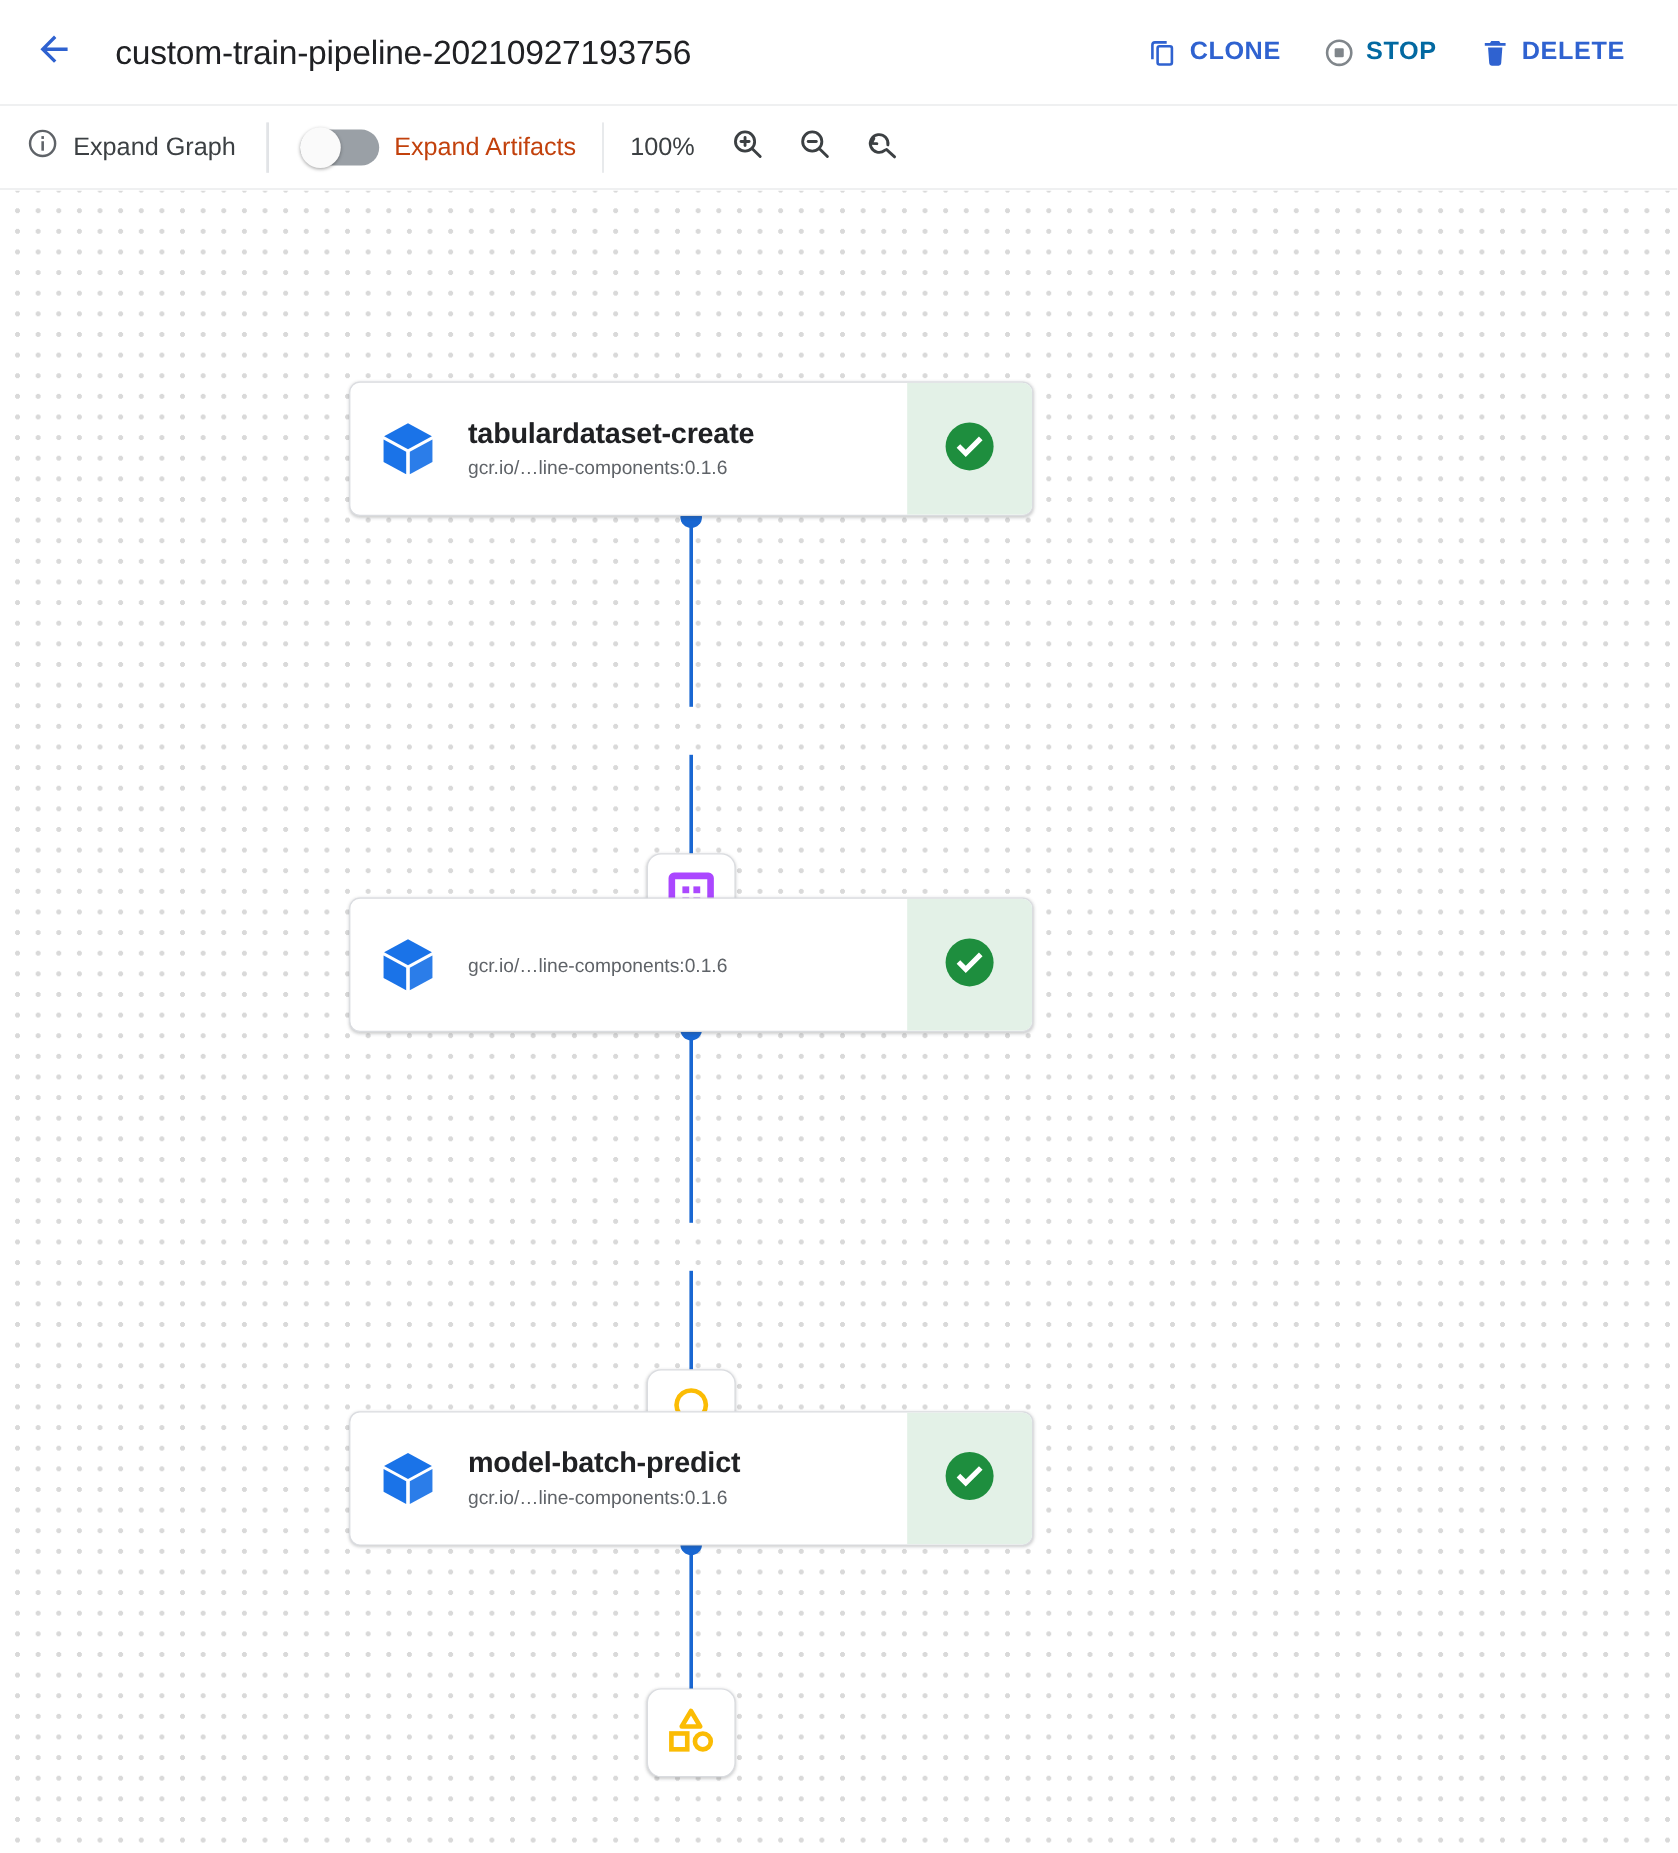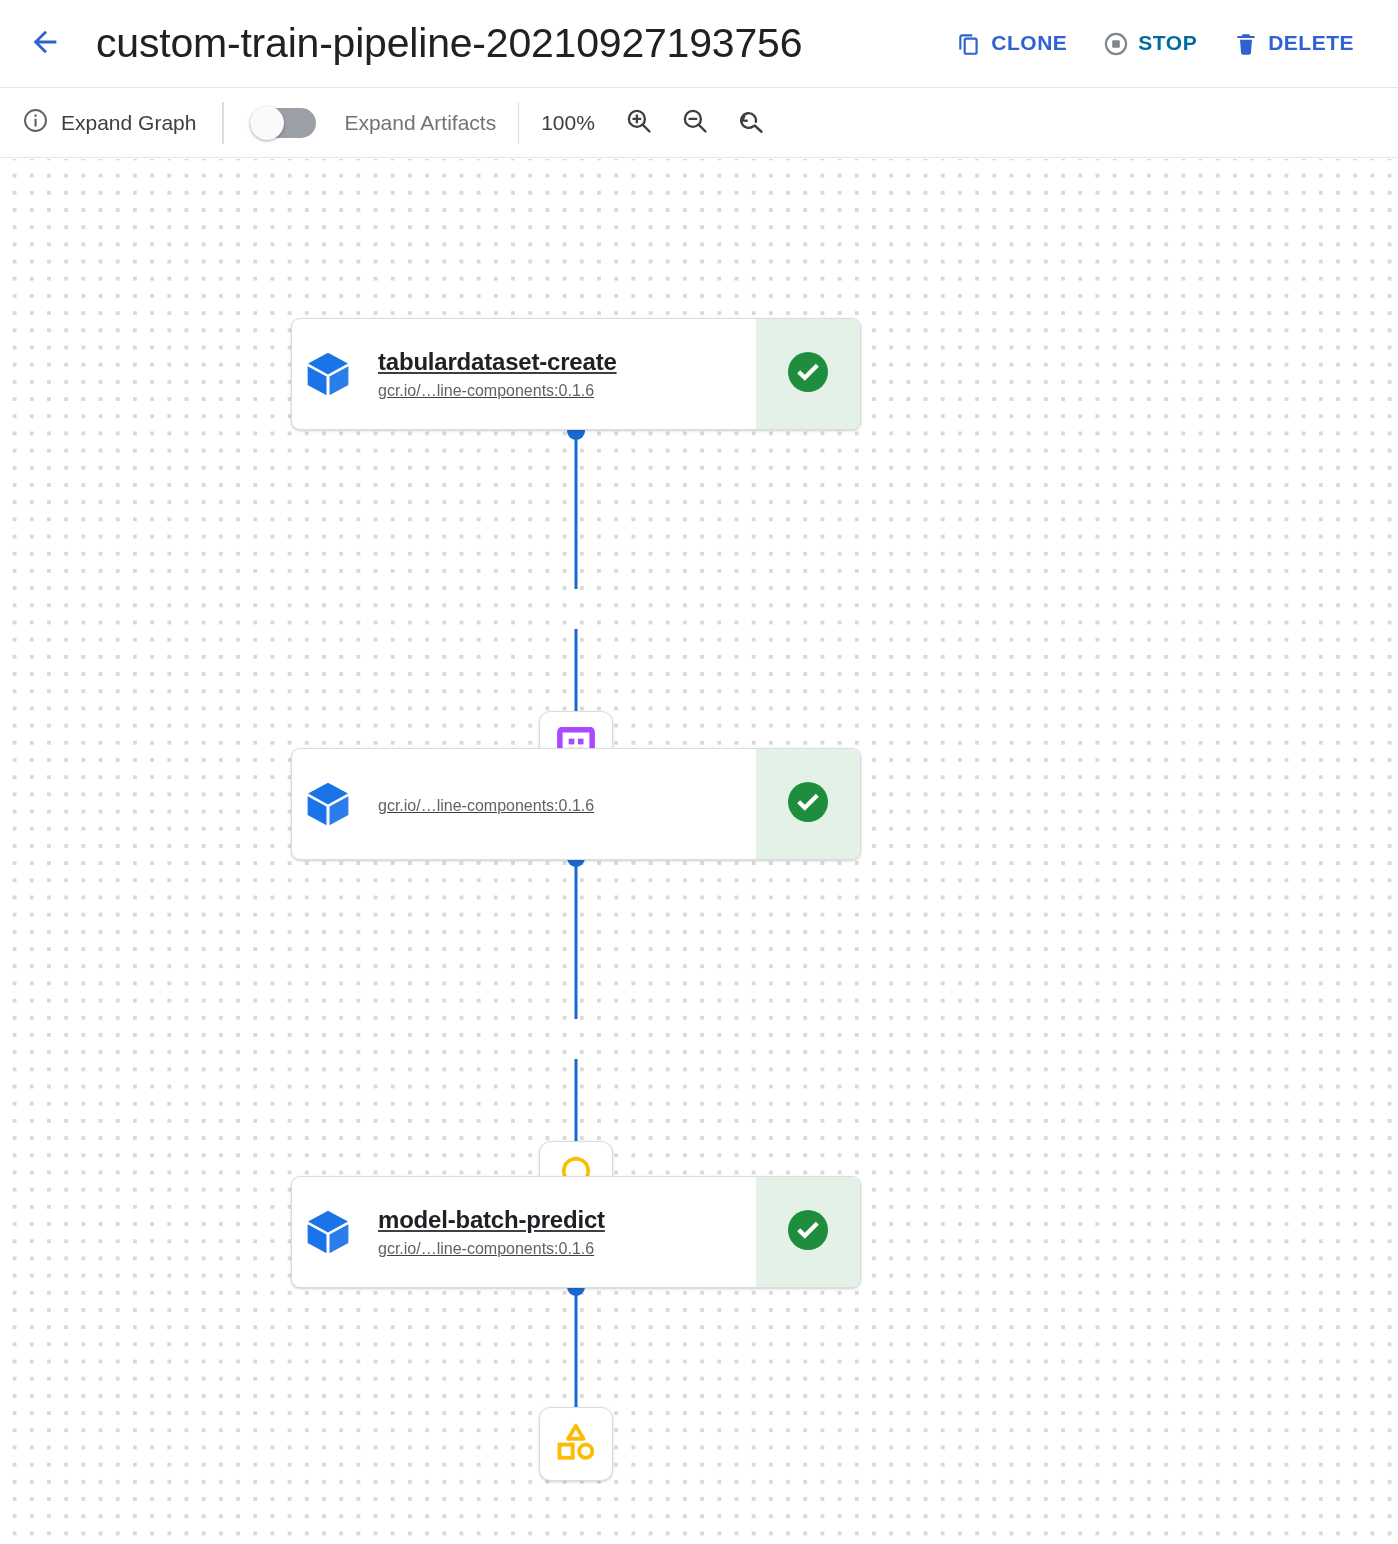--- a/index.html
+++ b/index.html
@@ -31,21 +31,21 @@
     width: 46px;
     height: 46px;
     flex: 0 0 auto;
     display: flex;
     align-items: center;
     justify-content: center;
     cursor: pointer;
     border-radius: 50%;
   }
   .page-title {
-    font-size: 41px;
+    font-size: 28px;
     color: #202124;
     margin-left: 28px;
     letter-spacing: -0.2px;
     white-space: nowrap;
     font-weight: 400;
   }
   .header-actions {
     margin-left: auto;
     display: flex;
     align-items: center;
@@ -110,22 +110,21 @@
     left: 0px;
     top: -2px;
     width: 34px;
     height: 34px;
     border-radius: 50%;
     background: #fafafa;
     box-shadow: 0 1px 3px rgba(0,0,0,0.35);
   }
   .toggle-label {
     font-size: 21px;
-    color: #737373;
-    margin-left: 16px;
+    color: #c2410c;
     white-space: nowrap;
   }
   .zoom-level {
     font-size: 21px;
     color: #3c4043;
     padding: 0 22px;
     white-space: nowrap;
   }
   .zoom-btn {
     width: 44px;
@@ -173,23 +172,22 @@
     display: flex;
     align-items: stretch;
     box-shadow: 0 1px 3px rgba(60,64,67,0.16), 0 1px 2px rgba(60,64,67,0.10);
     cursor: pointer;
     overflow: hidden;
   }
   .node-main {
     flex: 1 1 auto;
     display: flex;
     align-items: center;
-    padding-left: 8px;
+    padding-left: 20px;
     min-width: 0;
-    text-decoration: underline;
   }
   .node-cube {
     flex: 0 0 auto;
     width: 56px;
     height: 56px;
     display: flex;
     align-items: center;
     justify-content: center;
   }
   .node-text {

